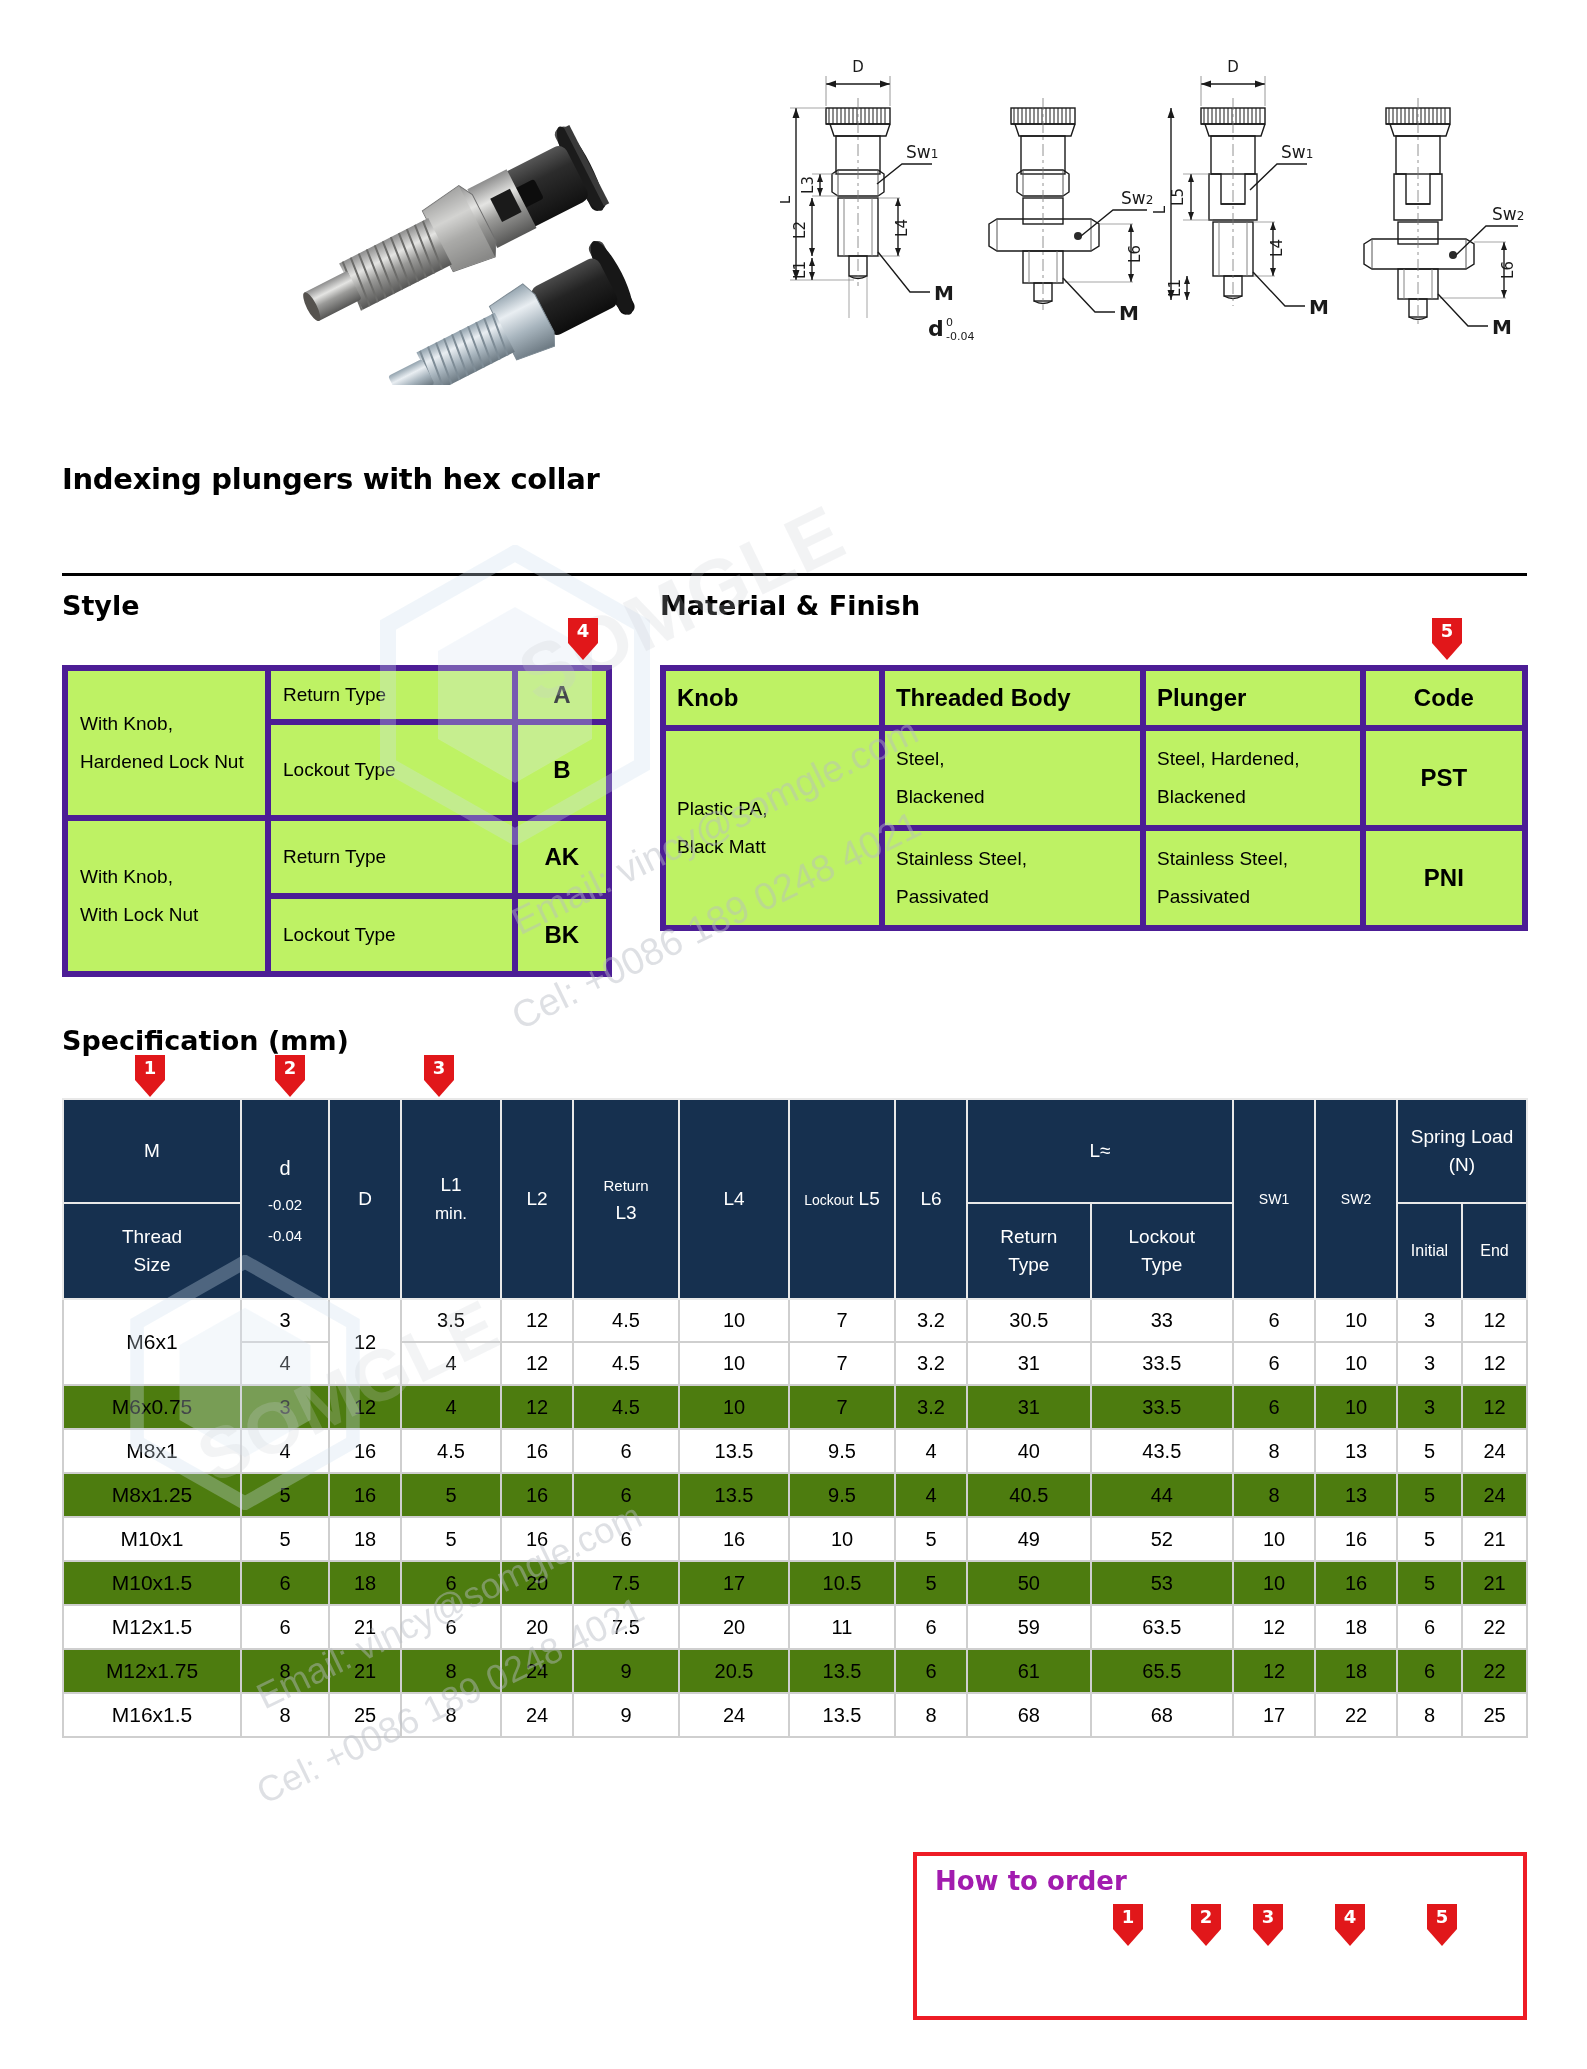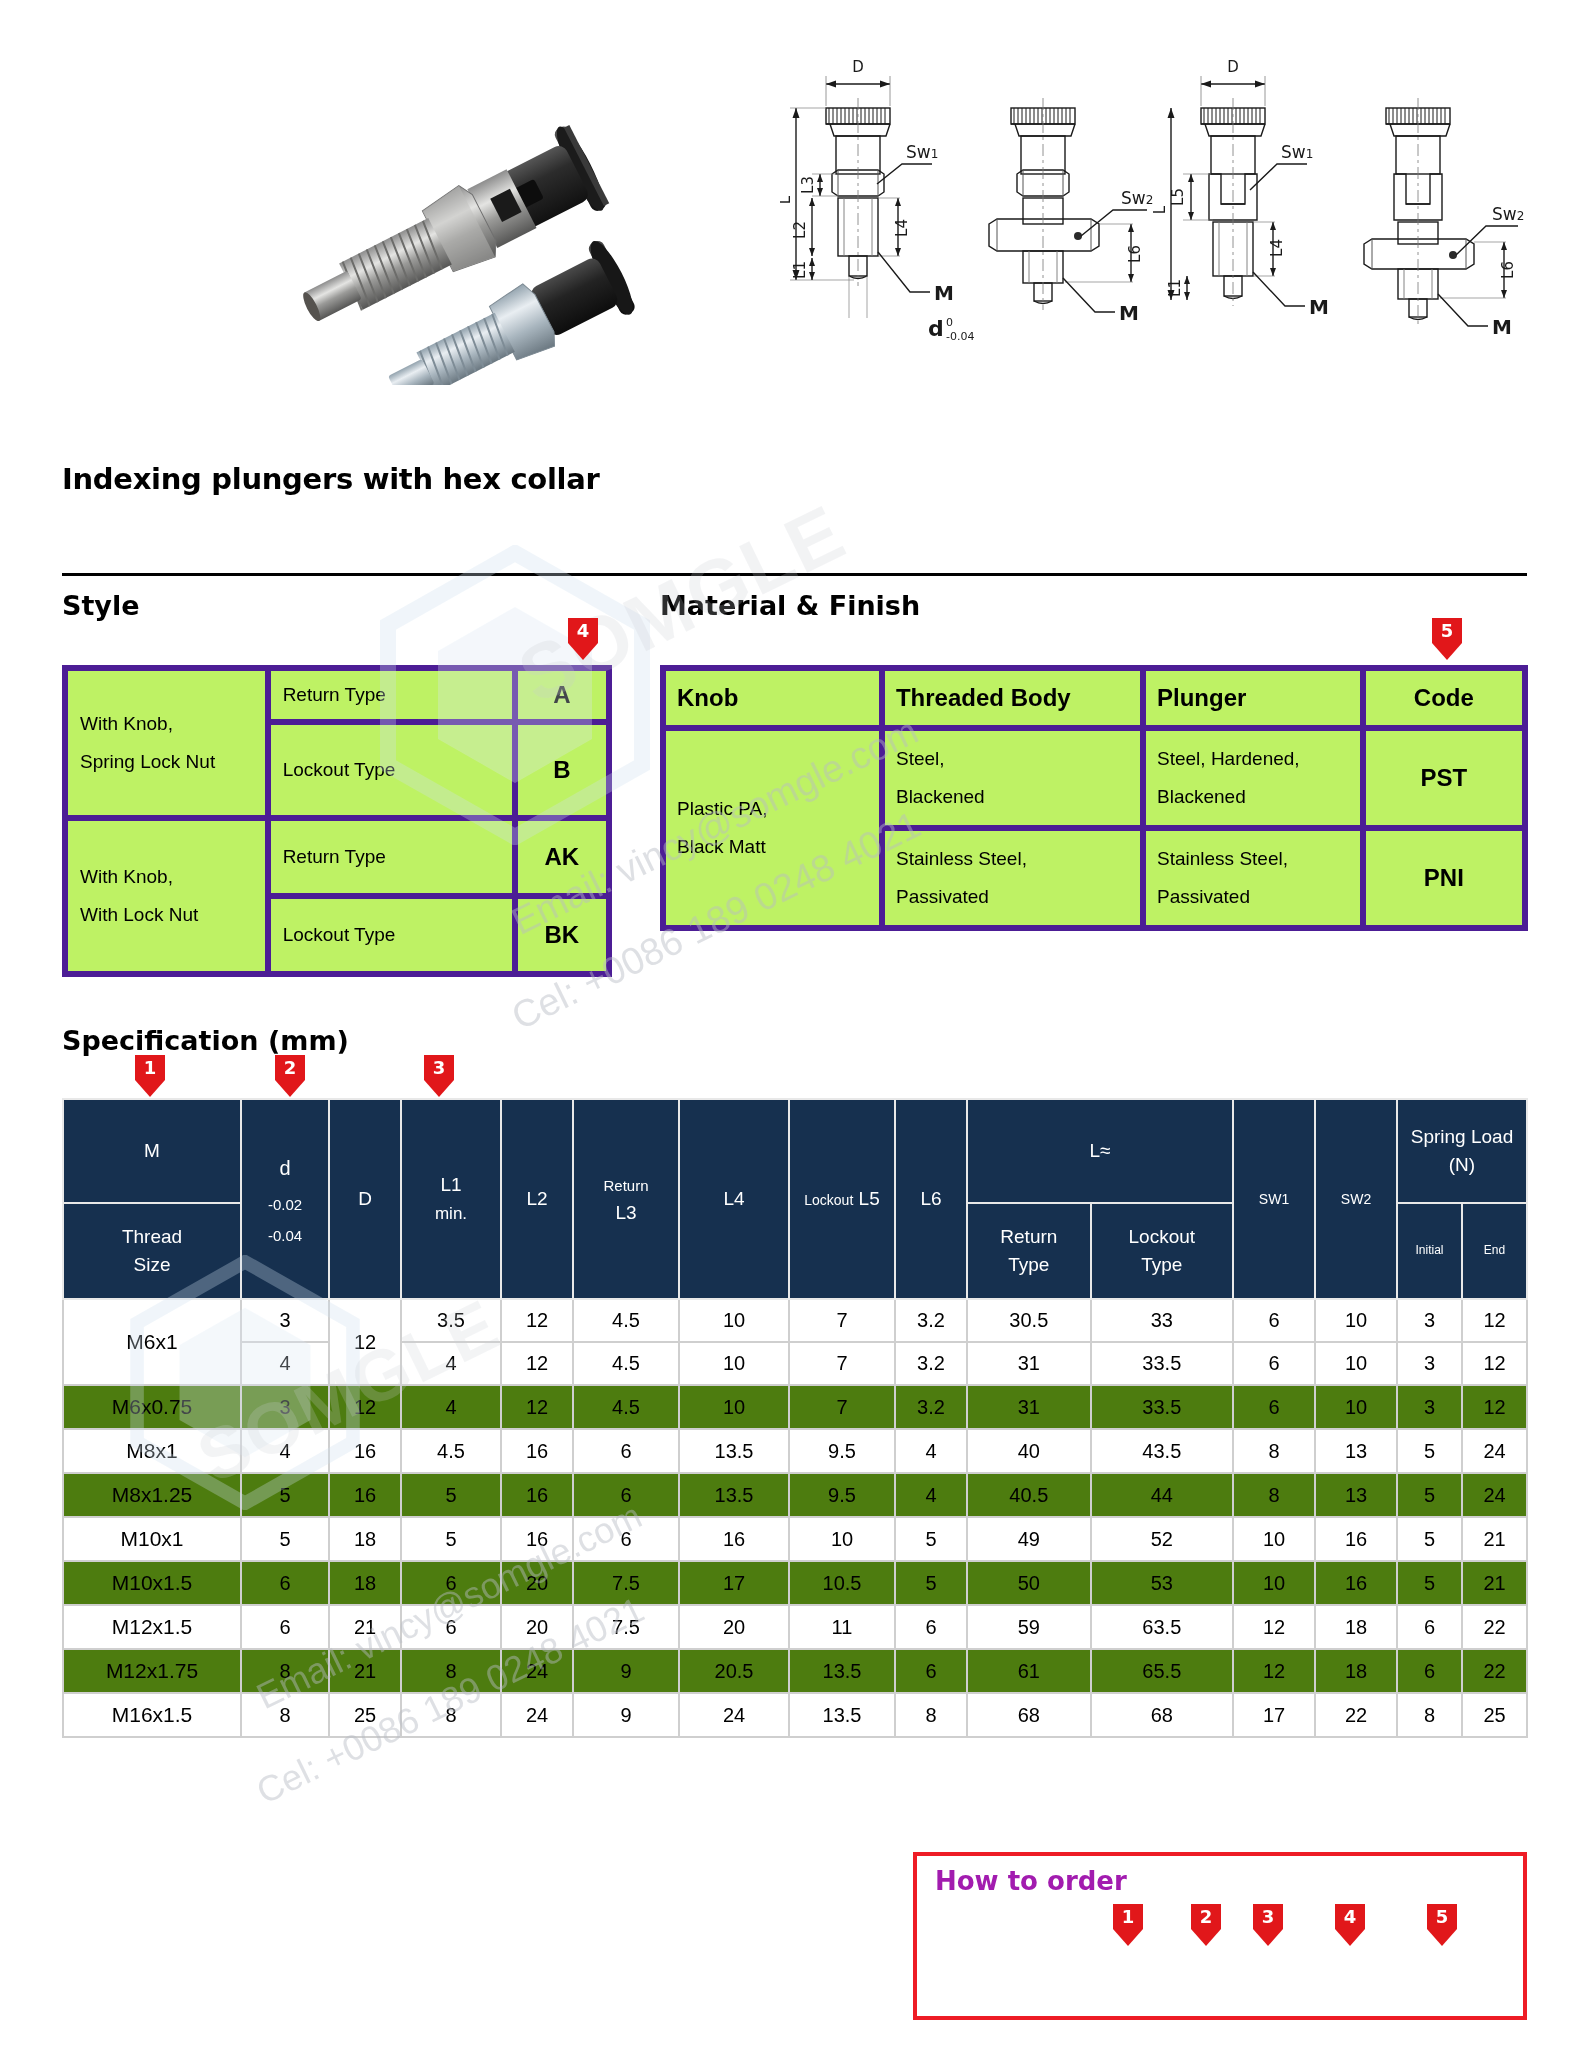--- a/index.html
+++ b/index.html
@@ -75,21 +75,21 @@
   #mat-table td.two { line-height:2.0; }
 
   
   #spec-table { position:absolute; left:62px; top:1098px; width:1466px; }
   #spec-table td { border:2px solid #cfcfcf; text-align:center; }
   #spec-table thead td {
     background:#16304f; color:#ffffff; border:2px solid #e8e8e8;
     font-size:19px; padding:4px 2px; line-height:1.45;
   }
   #spec-table thead td.sm { font-size:14px; }
-  #spec-table thead td.xs { font-size:12px;margin-left:40px; }
+  #spec-table thead td.xs { font-size:16px;margin-left:40px; }
   #spec-table thead td.tol { font-size:15px; line-height:2.1; }
   #spec-table tbody td { font-size:20px; padding:9px 2px; background:#fff; color:#000; }
   #spec-table tbody tr.alt td { background:#4d7c0f; }
   #spec-table tbody td.thread { font-size:21px; }
 
   
   #order-box { position:absolute; left:913px; top:1852px; width:614px; height:168px;
                border:4px solid #ee1c25; background:#fff; z-index:8; }
   #order-title { position:absolute; left:18px; top:10px; font-size:26px; font-weight:bold;
                  color:#a21caf; font-family:"DejaVu Sans", sans-serif; }
@@ -398,21 +398,21 @@
   <div class="body"></div>
     <div class="tip"></div>
   <div class="num">4</div>
 </div>
 
 <table class="gtbl" id="style-table">
   <tbody>
     <tr>
       <td class="c1" rowspan="2">
         <span>With Knob,</span><br>
-        <span>Spring Lock Nut</span>
+        <span>Hardened Lock Nut</span>
       </td>
       <td class="c2">Return Type</td>
       <td class="c3">A</td>
     </tr>
     <tr>
       <td class="c2" style="height:96px">Lockout Type</td>
       <td class="c3">B</td>
     </tr>
     <tr>
       <td class="c1" rowspan="2">

